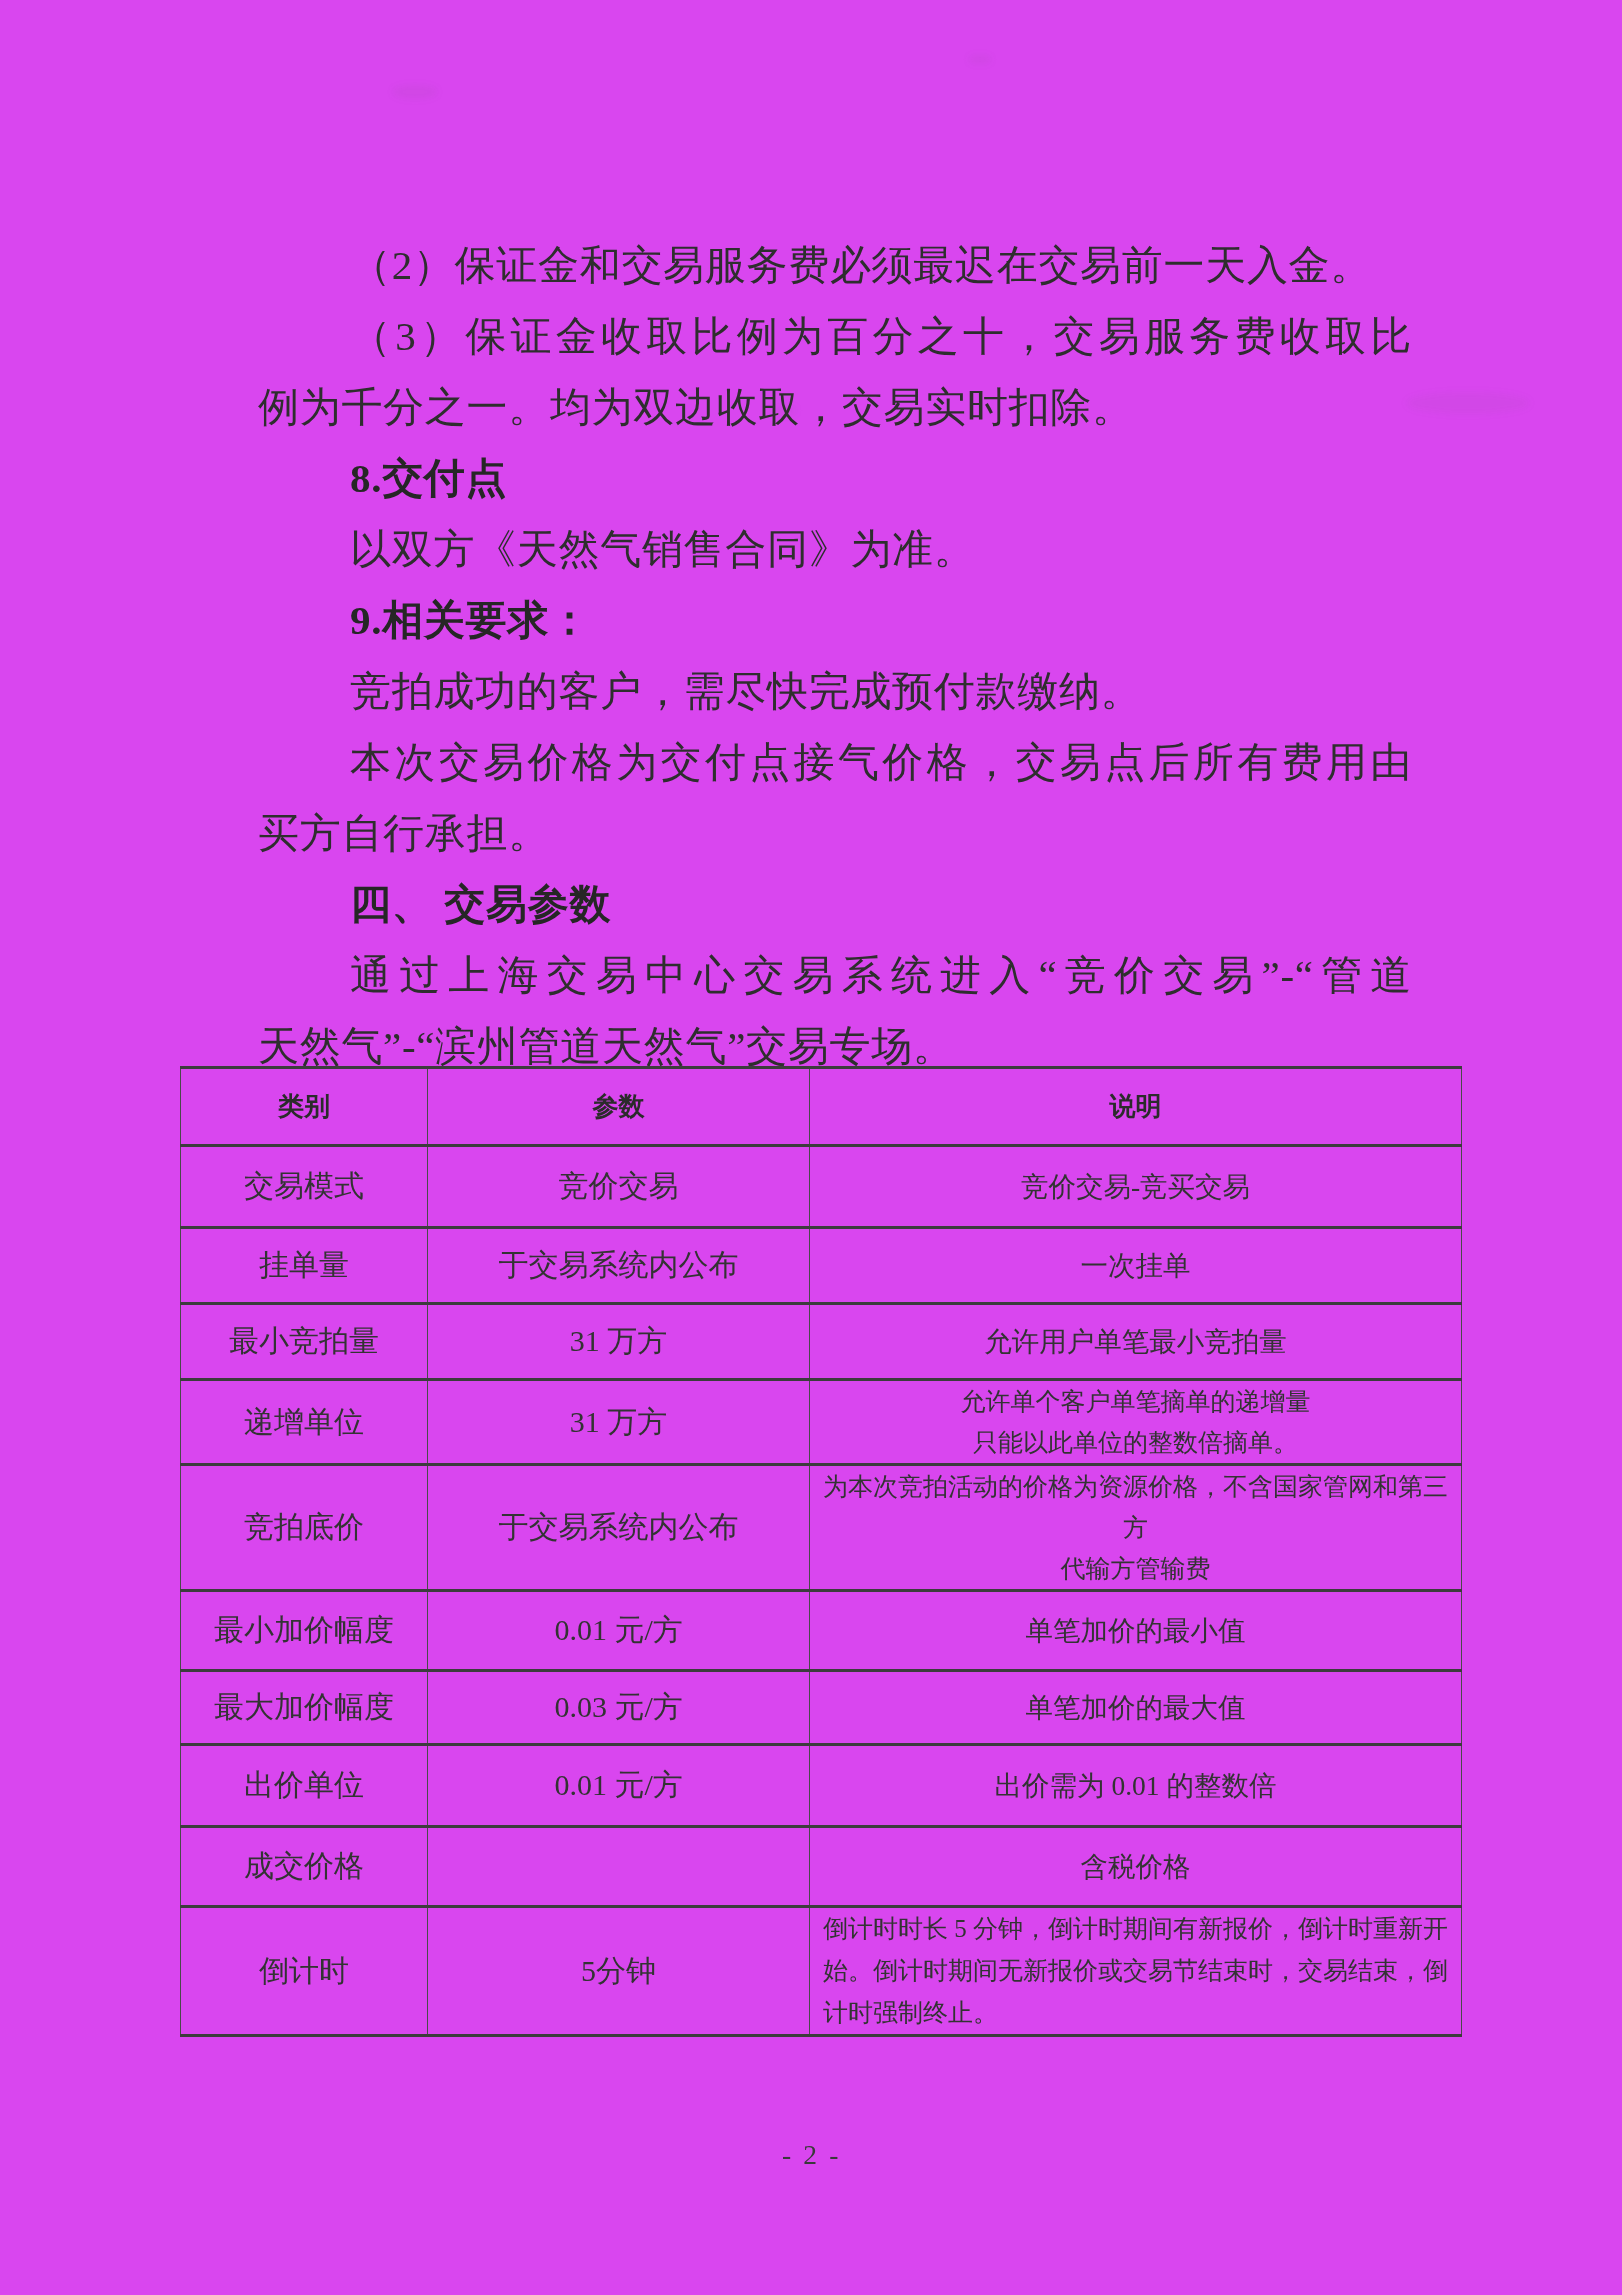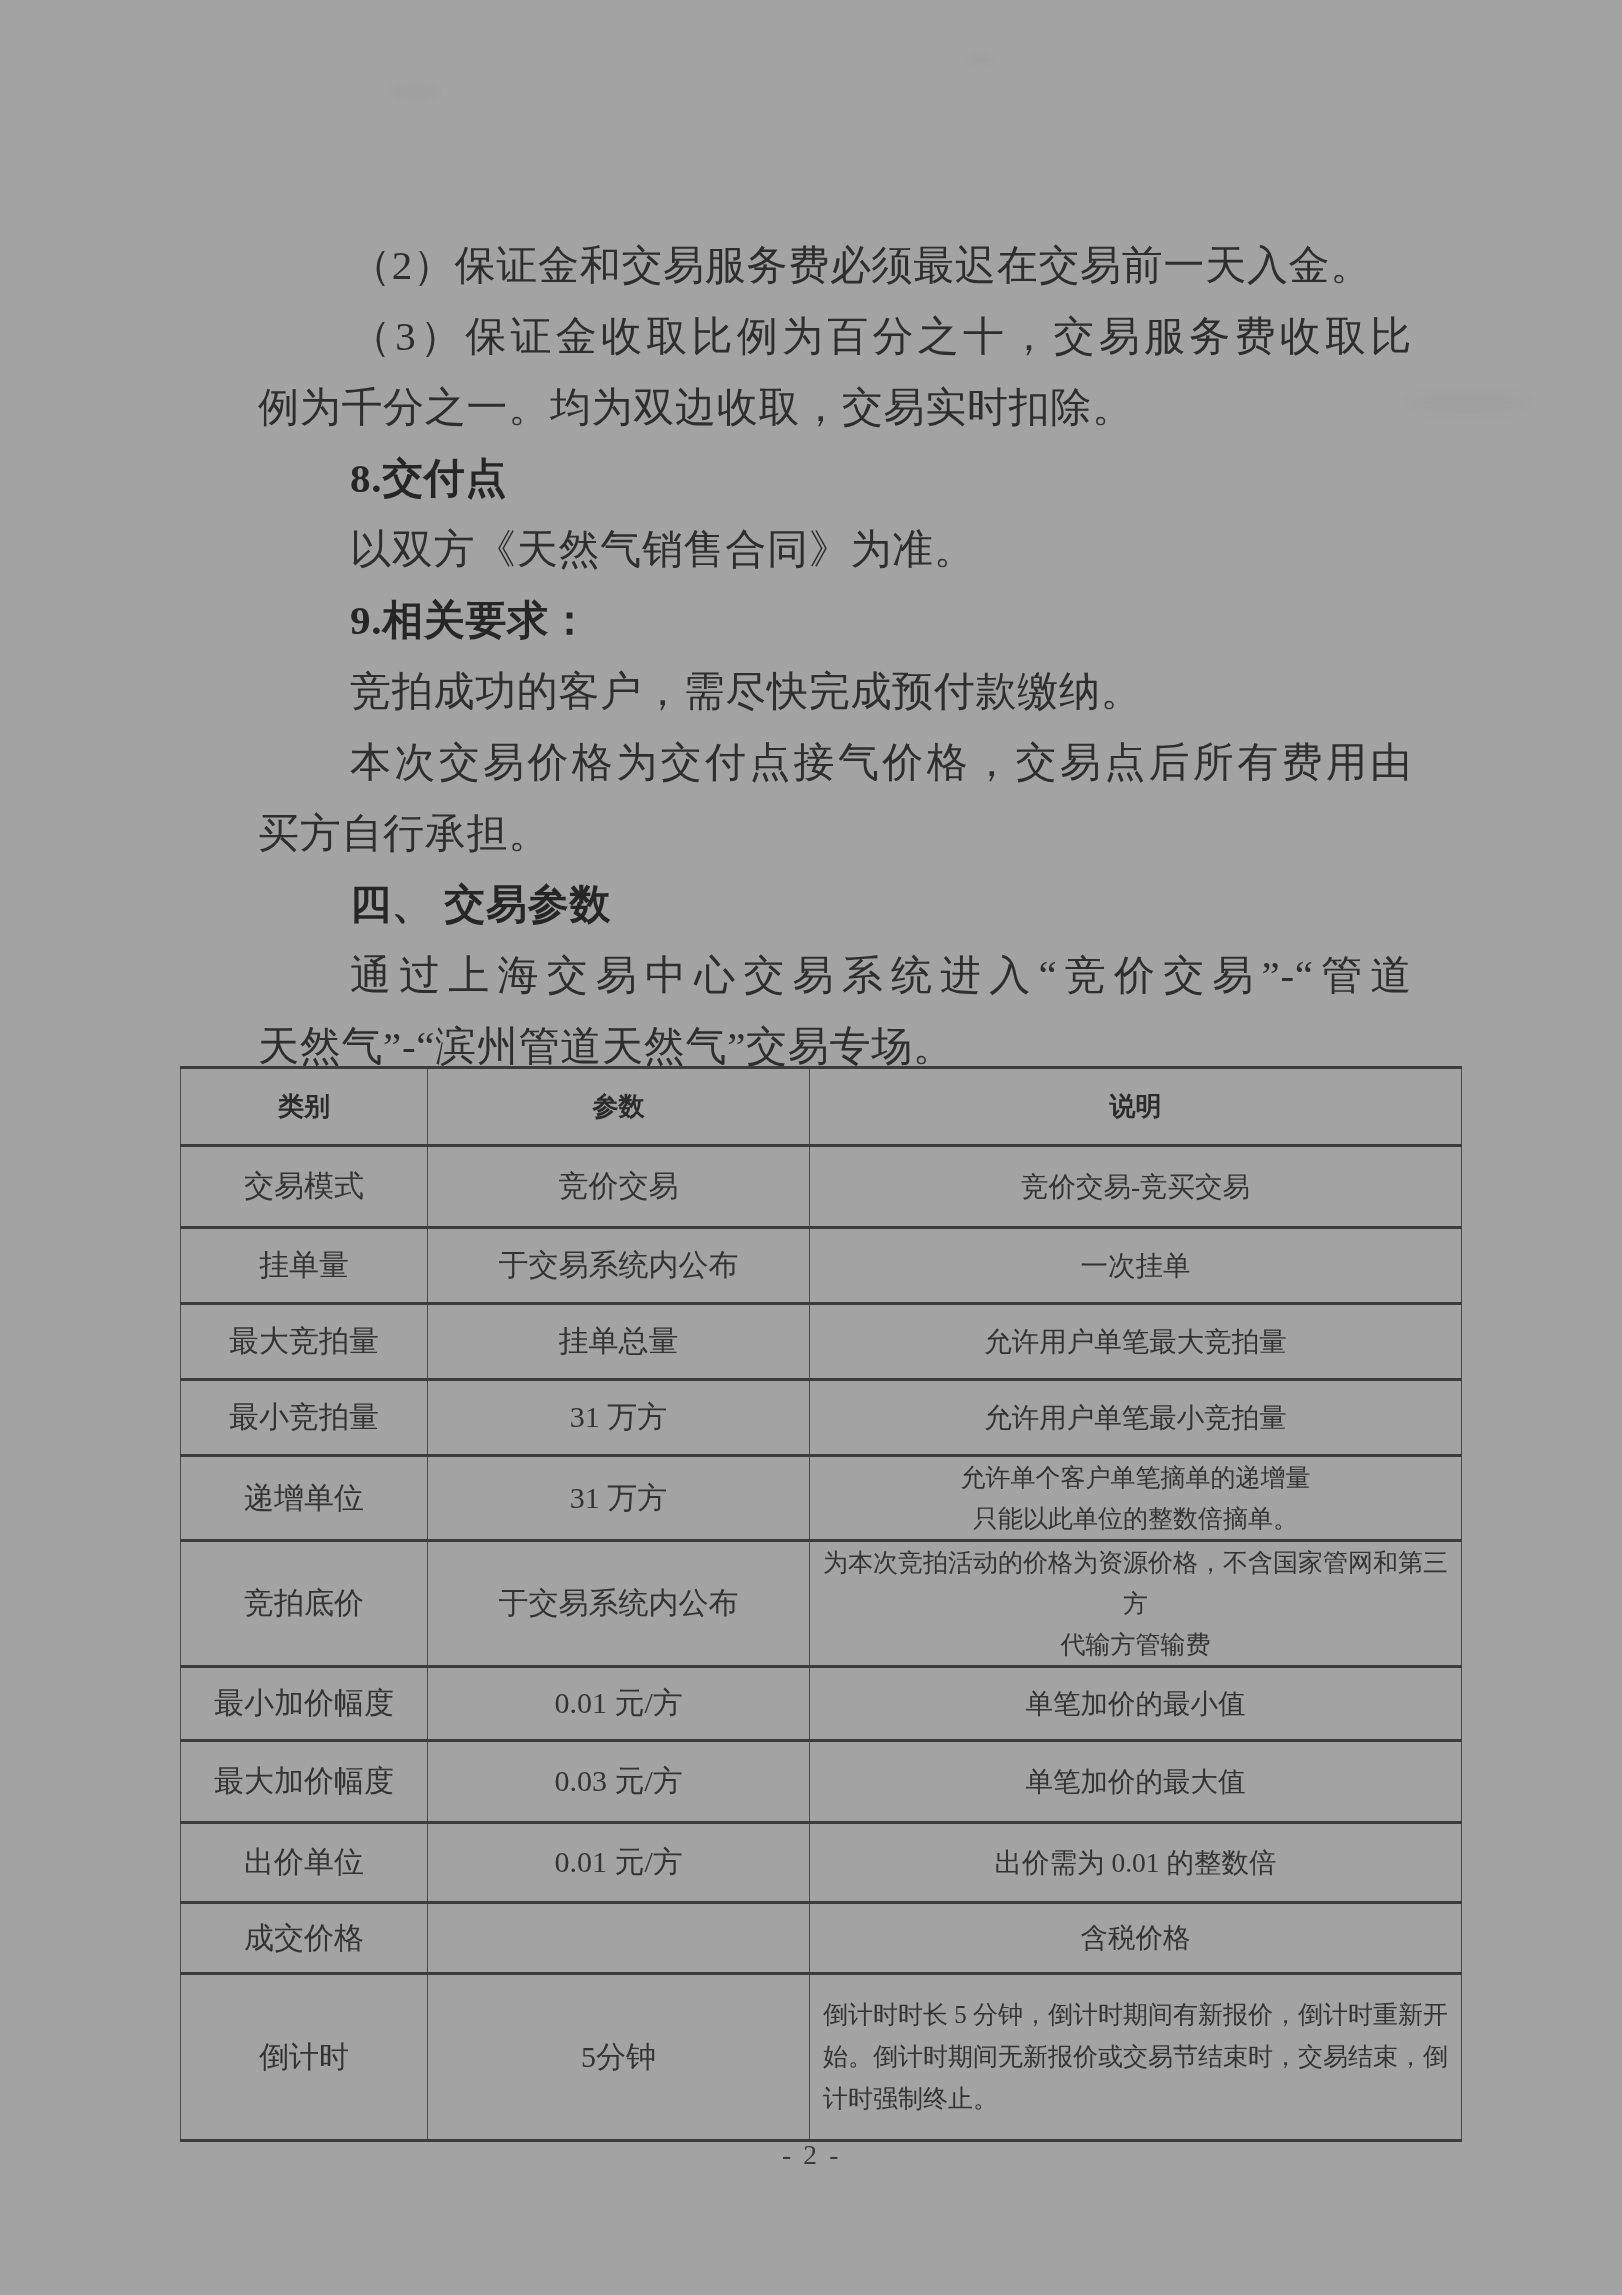--- a/index.html
+++ b/index.html
@@ -4,21 +4,21 @@
 <style>
   html, body {
     margin: 0;
     padding: 0;
     background: #ffffff;
   }
   .page {
     position: relative;
     width: 1623px;
     height: 2295px;
-    background: #a3a3a3;
+    background: #d946ef;
     font-family: "Liberation Serif", "DejaVu Serif", serif;
     color: #2e2e2e;
     overflow: hidden;
   }
 
   
   .smudge {
     position: absolute;
     border-radius: 50%;
     background: rgba(90, 90, 90, 0.06);
@@ -160,25 +160,20 @@
           <td class="cat">交易模式</td>
           <td class="param">竞价交易</td>
           <td class="desc">竞价交易-竞买交易</td>
         </tr>
         <tr>
           <td class="cat">挂单量</td>
           <td class="param">于交易系统内公布</td>
           <td class="desc">一次挂单</td>
         </tr>
         <tr>
-          <td class="cat">最大竞拍量</td>
-          <td class="param">挂单总量</td>
-          <td class="desc">允许用户单笔最大竞拍量</td>
-        </tr>
-        <tr>
           <td class="cat">最小竞拍量</td>
           <td class="param">31 万方</td>
           <td class="desc">允许用户单笔最小竞拍量</td>
         </tr>
         <tr>
           <td class="cat">递增单位</td>
           <td class="param">31 万方</td>
           <td class="desc pre">允许单个客户单笔摘单的递增量
 只能以此单位的整数倍摘单。</td>
         </tr>

